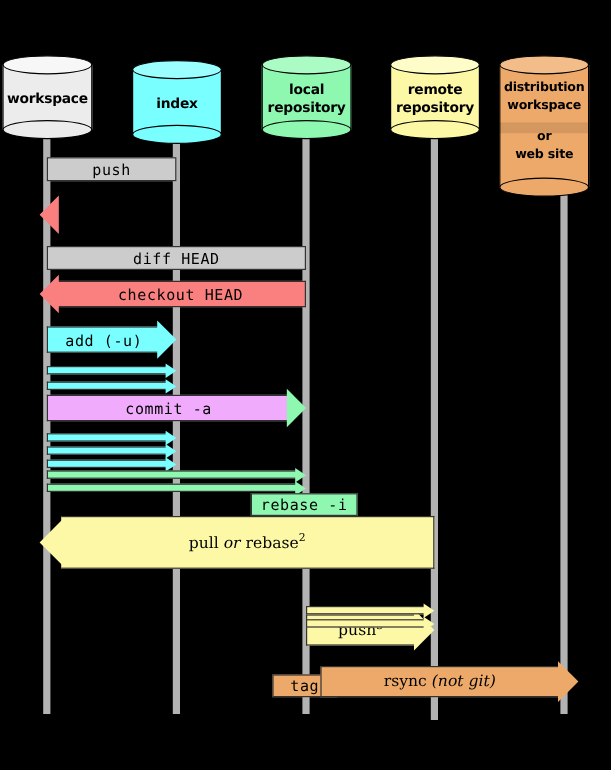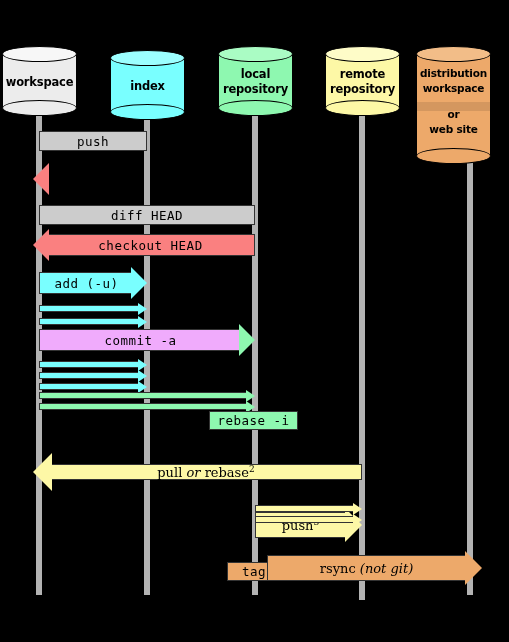--- a/index.html
+++ b/index.html
@@ -166,21 +166,21 @@
   </div>
   <div class="thin" style="left:39px;top:403px;width:216px;">
     <div class="shaft" style="width:208px;background:#8ef8b0;"></div>
     <div class="head" style="margin-top:-6px;border-top:6px solid transparent;border-bottom:6px solid transparent;border-left:9px solid #8ef8b0;"></div>
   </div>
 
   <div class="bar" style="left:209px;top:411px;width:89px;height:19px;background:#8ef8b0;">
     <span>rebase -i</span>
   </div>
 
-  <div class="arrow-l" style="left:33px;top:464px;width:329px;height:16px;">
+  <div class="arrow-l" style="left:33px;top:430px;width:329px;height:44px;">
     <div class="shaft" style="width:311px;background:#fdf8a6;">
       <span class="serif"><span>pull</span> <i>or</i> <span>rebase</span><sup>2</sup></span>
     </div>
     <div class="head" style="margin-top:-19px;border-top:19px solid transparent;border-bottom:19px solid transparent;border-right:19px solid #fdf8a6;"></div>
   </div>
 
   <div class="arrow-r" style="left:255px;top:468px;width:107px;height:26px;margin-top:44px;">
     <div class="shaft" style="width:90px;background:#fdf8a6;">
       <span class="serif"><span>push</span><sup>3</sup></span>
     </div>

